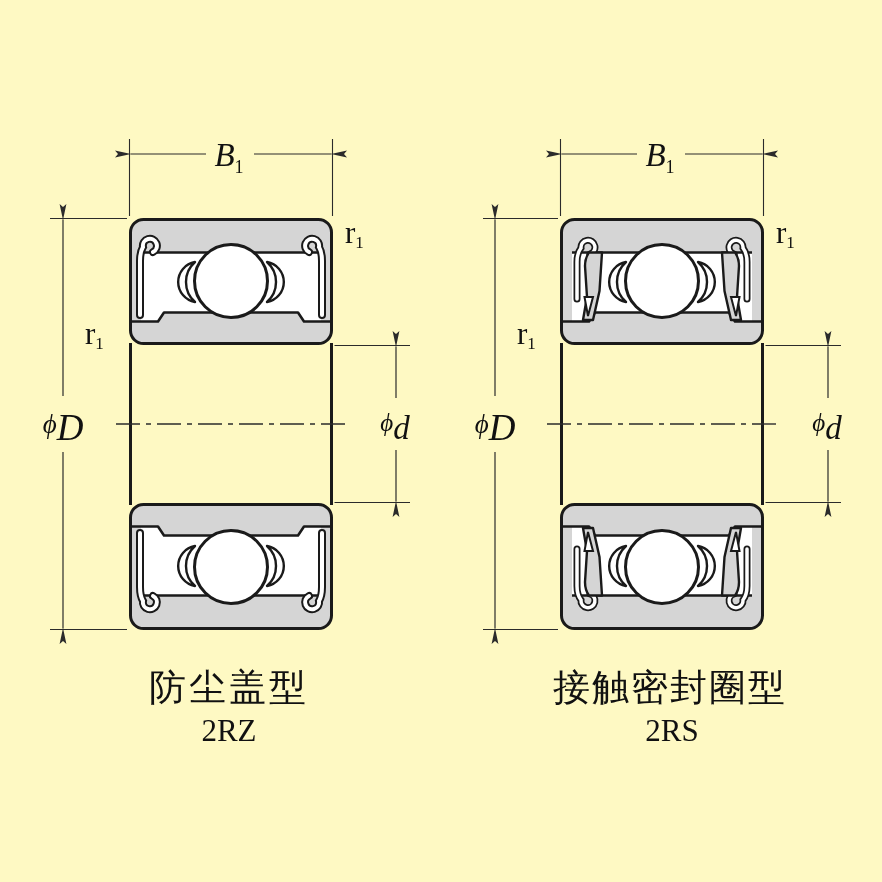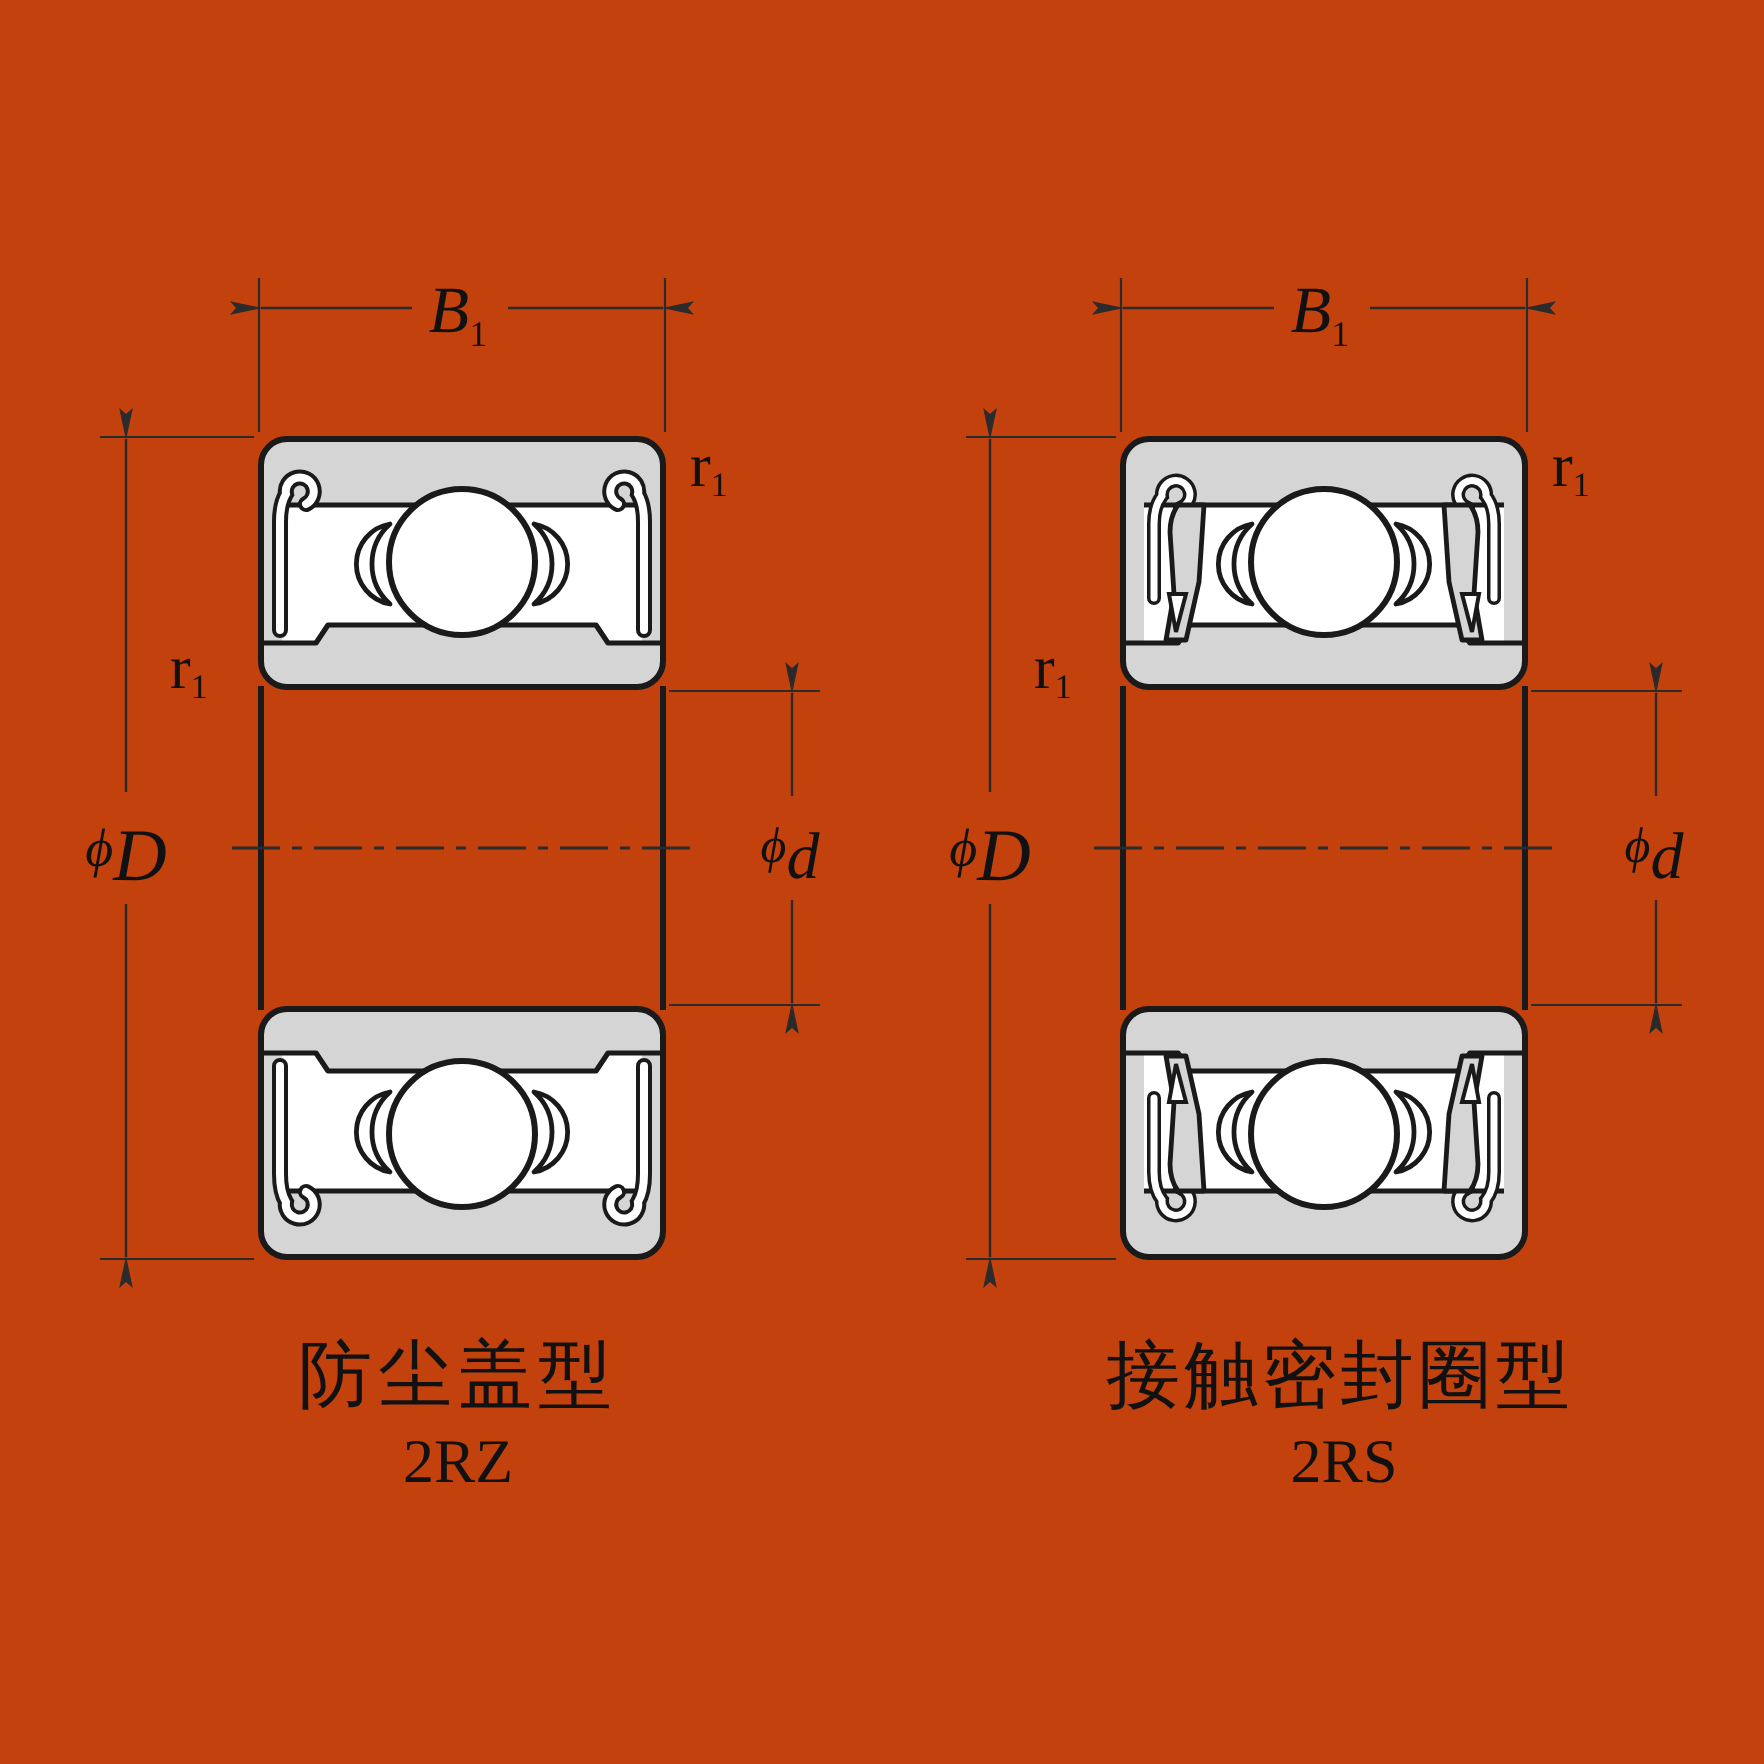--- a/index.html
+++ b/index.html
@@ -1,16 +1,16 @@
 <!DOCTYPE html>
 <html><head>
 <meta charset="utf-8">
 <style>
   html,body{margin:0;padding:0;background:#ffffff;}
-  .page{position:relative;width:882px;height:882px;background:#c2410c;overflow:hidden;}
+  .page{position:relative;width:882px;height:882px;background:#fef9c3;overflow:hidden;}
   svg text{font-family:"Liberation Serif","DejaVu Serif",serif;fill:#111111;}
   .dim{stroke:#2b2b2b;stroke-width:1.2;fill:none;}
   .ext{stroke:#2b2b2b;stroke-width:1.1;fill:none;}
   .outline{stroke:#1a1a1a;fill:none;}
 </style>
 </head>
 <body>
 
 <div class="page">
 <svg width="882" height="882" viewBox="0 0 882 882">

